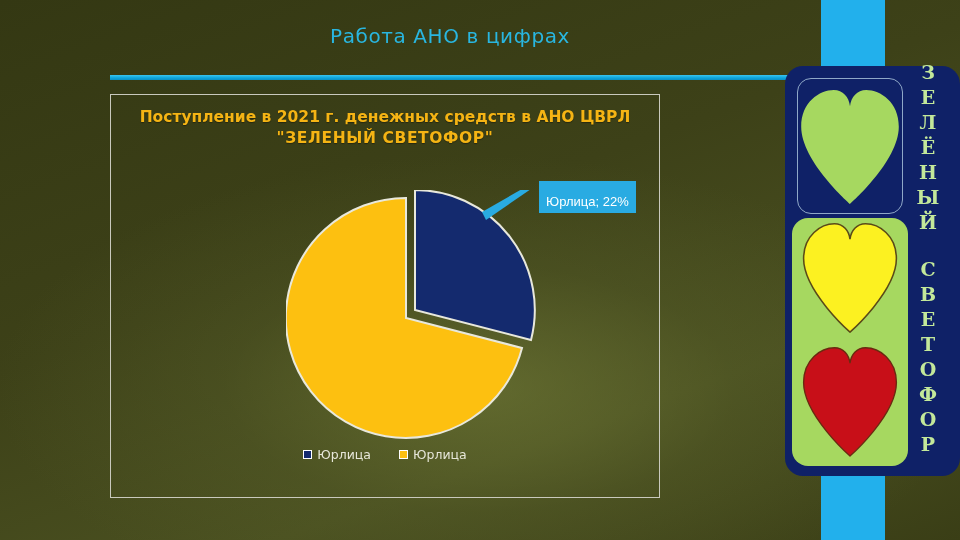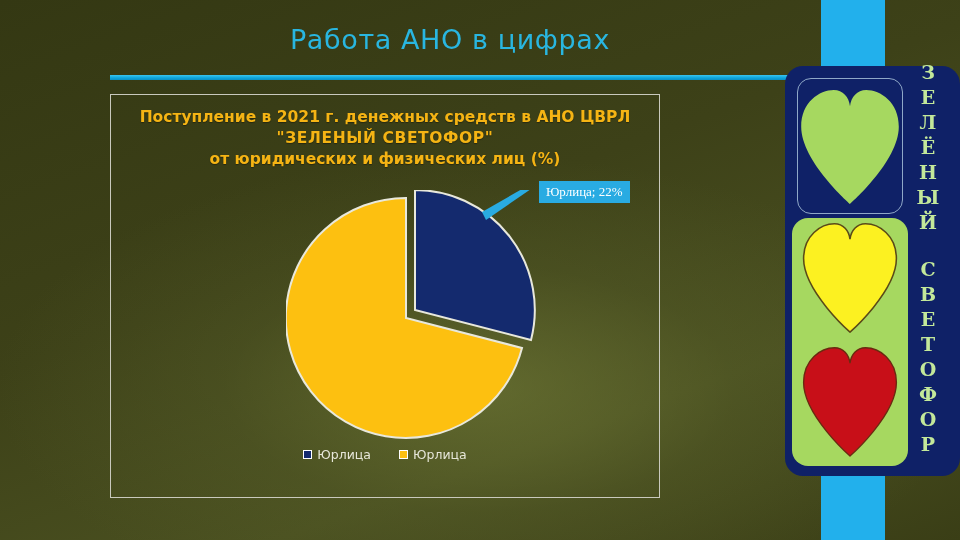--- a/index.html
+++ b/index.html
@@ -12,21 +12,21 @@
     position:relative;width:960px;height:540px;overflow:hidden;
     background:
       radial-gradient(ellipse 70% 60% at 50% 72%, rgba(120,130,60,0.55) 0%, rgba(90,98,44,0.30) 38%, rgba(60,64,24,0.0) 72%),
       linear-gradient(160deg,#343813 0%, #3d4118 42%, #4a5020 72%, #3a3e16 100%);
   }
 
   
   .slide-title{
     position:absolute;left:110px;top:24px;width:680px;
     text-align:center;
-    font-size:27px;letter-spacing:.6px;
+    font-size:20px;letter-spacing:.6px;
     color:#29b6e0;
     font-family:"DejaVu Sans", sans-serif;
     font-weight:400;
     white-space:nowrap;
   }
   .title-rule{
     position:absolute;left:110px;top:75px;width:680px;height:5px;
     background:linear-gradient(180deg,#3bc4ee 0%, #0fa6dc 55%, #0b8fc4 100%);
   }
 
@@ -48,23 +48,23 @@
 
   
   .pie-wrap{position:absolute;left:0;top:0;width:100%;height:100%;}
   .pie-svg{position:absolute;left:175px;top:95px;}
 
   
   .callout{
     position:absolute;
     background:#29abe2;
     color:#ffffff;
-    font-family:Liberation Serif, serif;
+    font-family:Liberation Sans, sans-serif;
     font-size:13px;
-    padding:3px 7px 4px 7px;
+    padding:13px 7px 4px 7px;
     white-space:nowrap;
     line-height:15px;
   }
   #callout-ur{left:428px;top:86px;}
   #callout-fiz{left:20px;top:230px;}
 
   
   .legend{
     position:absolute;left:0;top:352px;width:100%;
     display:flex;justify-content:center;align-items:center;gap:28px;text-align:center;
@@ -121,21 +121,20 @@
 <div id="slide">
 
   <div class="slide-title">Работа АНО в цифрах</div>
   <div class="title-rule"></div>
 
   <div class="chart-panel">
 
     <div class="chart-title">
       <div class="l1">Поступление в 2021 г. денежных средств в АНО ЦВРЛ</div>
       <div class="l2">"ЗЕЛЕНЫЙ СВЕТОФОР"</div>
-      <div class="l3">от юридических и физических лиц (%)</div>
     </div>
 
     <div class="pie-wrap">
       <svg class="pie-svg" width="330" height="260" viewBox="0 0 330 260">
 
         <polygon points="-160,138 -8,185 -4,193" fill="#29abe2"></polygon>
 
         <path d="M 120,128 L 120,8 A 120,120 0 1 0 236,158 Z" fill="#fdc010" stroke="#e8e8dc" stroke-width="2"></path>
 
         <g transform="translate(9,-8)">

